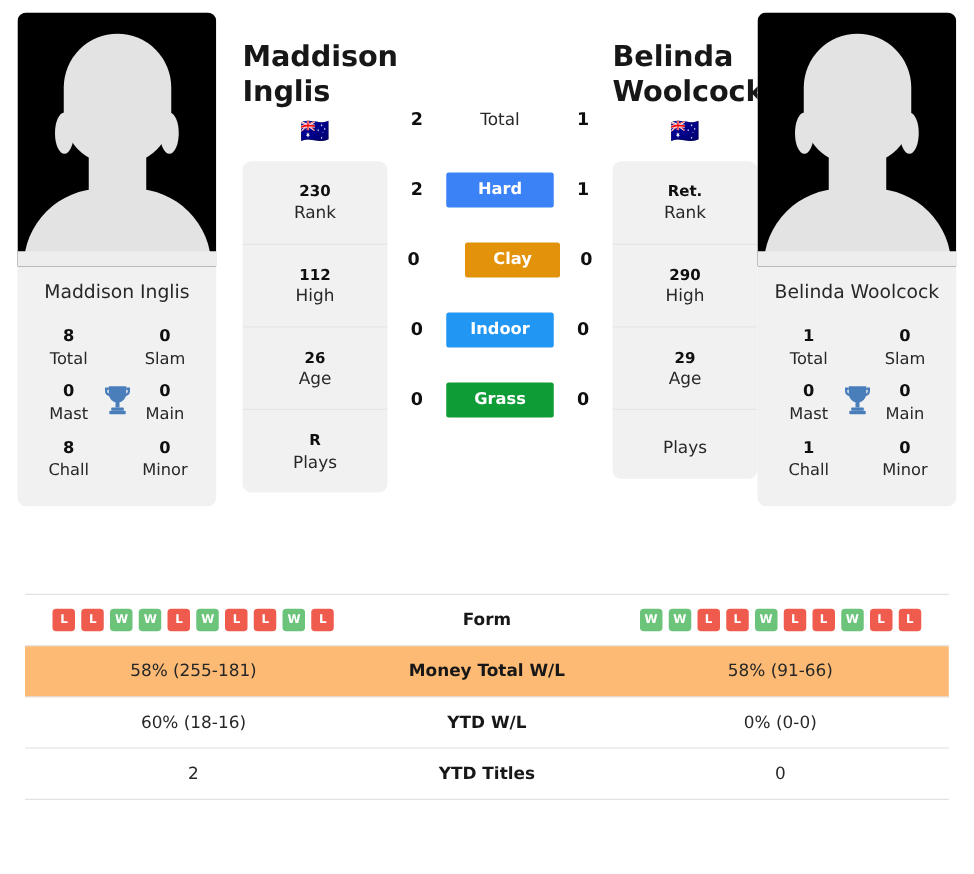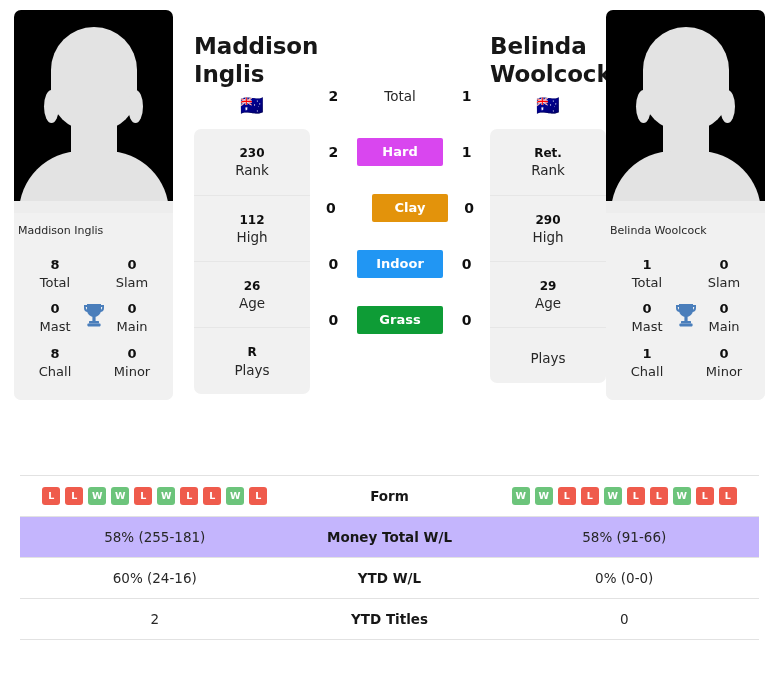--- a/index.html
+++ b/index.html
@@ -69,22 +69,22 @@
     border-radius: 74px 74px 0 0;
   }
   .photo-strip {
     position: absolute;
     left: 0; bottom: 0;
     width: 100%; height: 12px;
     background: #ededed;
   }
   .photo-name {
     background: #f1f1f1;
-    text-align: left;
-    font-size: 11px;
+    text-align: center;
+    font-size: 15px;
     color: #272727;
     padding: 11px 4px 12px 4px;
   }
   .quickstats {
     background: #f1f1f1;
     border-radius: 0 0 7px 7px;
     padding: 4px 0 14px 0;
     position: relative;
   }
   .qs-row {
@@ -177,21 +177,21 @@
     margin: 0 auto;
     border-top: 1px solid #e2e2e2;
   }
   .cmp-row {
     display: flex;
     align-items: center;
     height: 41px;
     border-bottom: 1px solid #e2e2e2;
     background: #ffffff;
   }
-  .cmp-row.alt { background: #c4b5fd; }
+  .cmp-row.alt { background: #fdba74; }
   .cmp-left, .cmp-right {
     flex: 1 1 0;
     text-align: center;
     font-size: 13.5px;
     color: #272727;
     padding: 0 6px;
   }
   .cmp-mid {
     flex: 0 0 200px;
     text-align: center;
@@ -308,21 +308,21 @@
     </div>
 
     <div class="surfcol">
       <div class="surfrow">
         <div class="surf-num">2</div>
         <div class="surf-pill plain">Total</div>
         <div class="surf-num">1</div>
       </div>
       <div class="surfrow">
         <div class="surf-num">2</div>
-        <div class="surf-pill" style="background: #d946ef;">Hard</div>
+        <div class="surf-pill" style="background: #3b82f6;">Hard</div>
         <div class="surf-num">1</div>
       </div>
       <div class="surfrow">
         <div class="surf-num">0</div>
         <div class="surf-pill" style="background: rgb(227, 147, 11); margin-left: 20px;">Clay</div>
         <div class="surf-num">0</div>
       </div>
       <div class="surfrow">
         <div class="surf-num">0</div>
         <div class="surf-pill" style="background: rgb(33, 150, 243);">Indoor</div>
@@ -453,21 +453,21 @@
       </div>
     </div>
 
     <div class="cmp-row alt">
       <div class="cmp-left">58% (255-181)</div>
       <div class="cmp-mid">Money Total W/L</div>
       <div class="cmp-right">58% (91-66)</div>
     </div>
 
     <div class="cmp-row">
-      <div class="cmp-left">60% (24-16)</div>
+      <div class="cmp-left">60% (18-16)</div>
       <div class="cmp-mid">YTD W/L</div>
       <div class="cmp-right">0% (0-0)</div>
     </div>
 
 
     <div class="cmp-row">
       <div class="cmp-left">2</div>
       <div class="cmp-mid">YTD Titles</div>
       <div class="cmp-right">0</div>
     </div>

